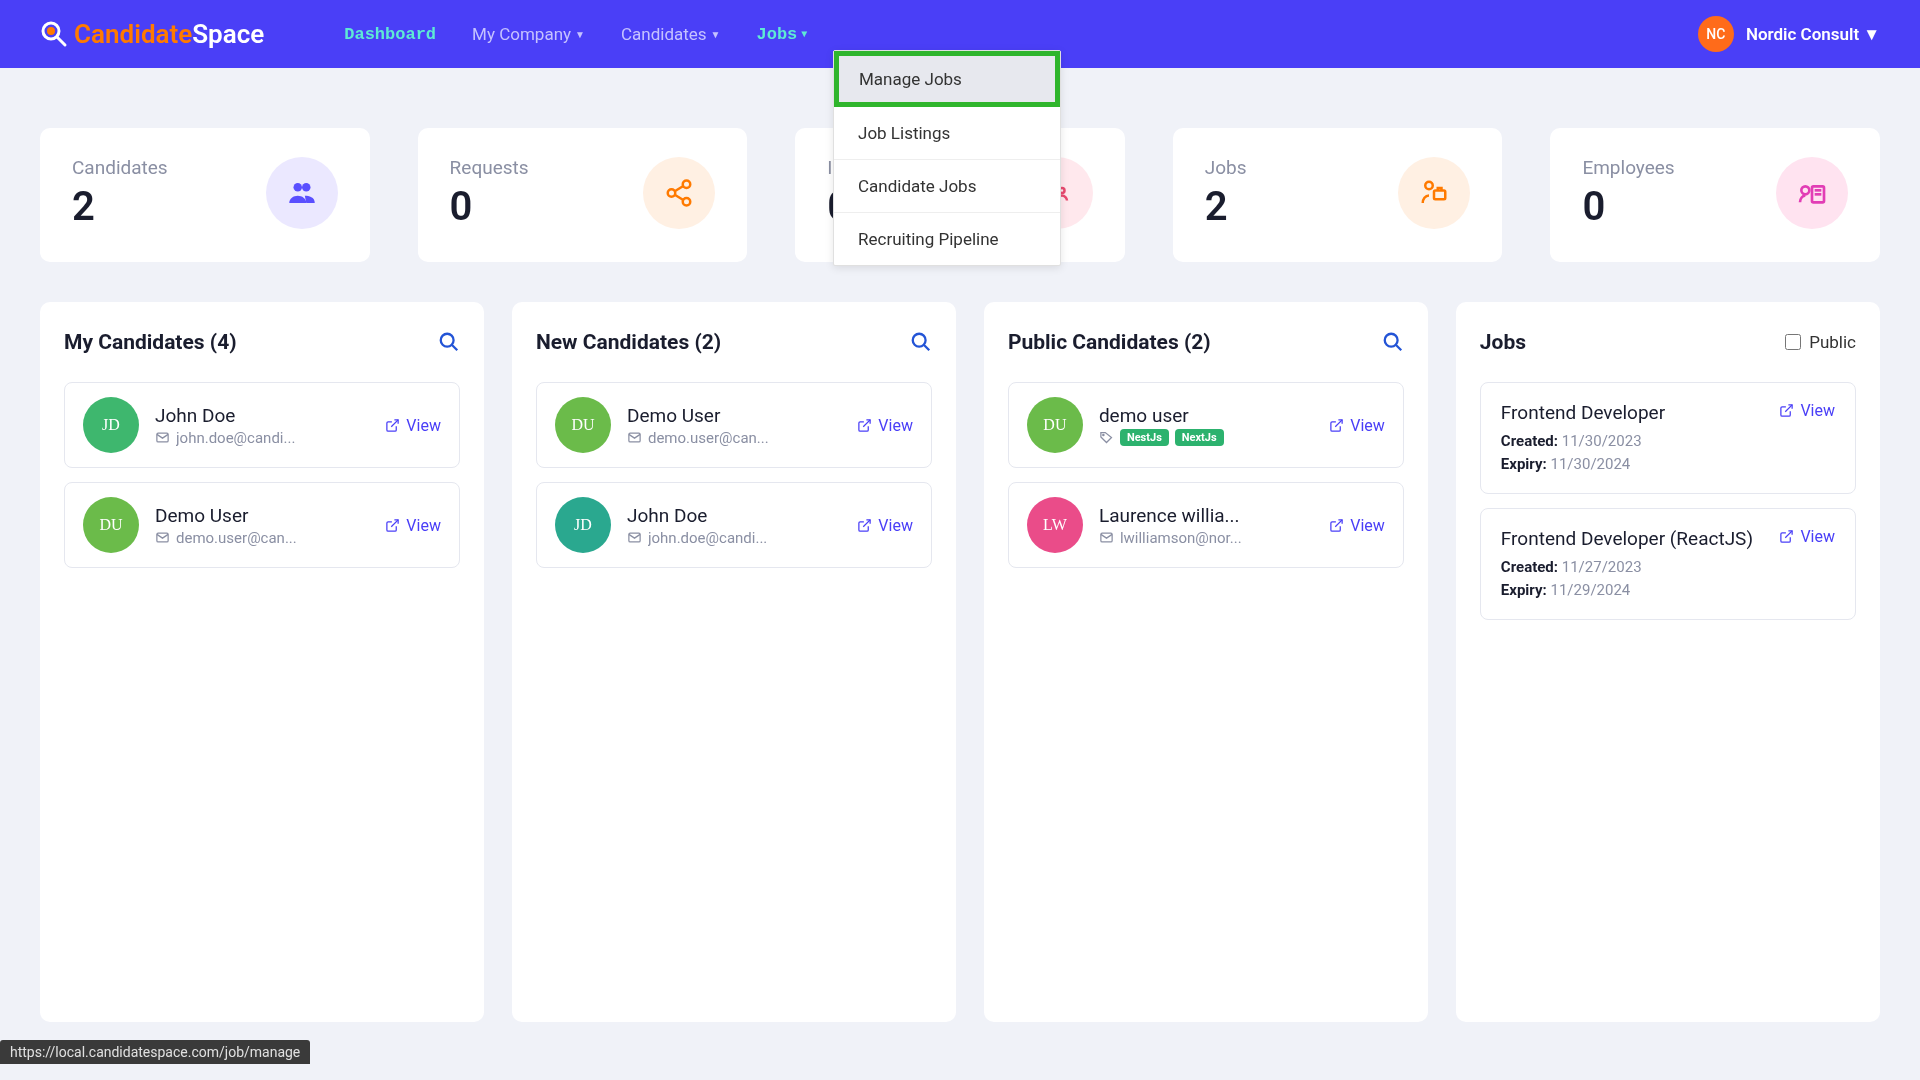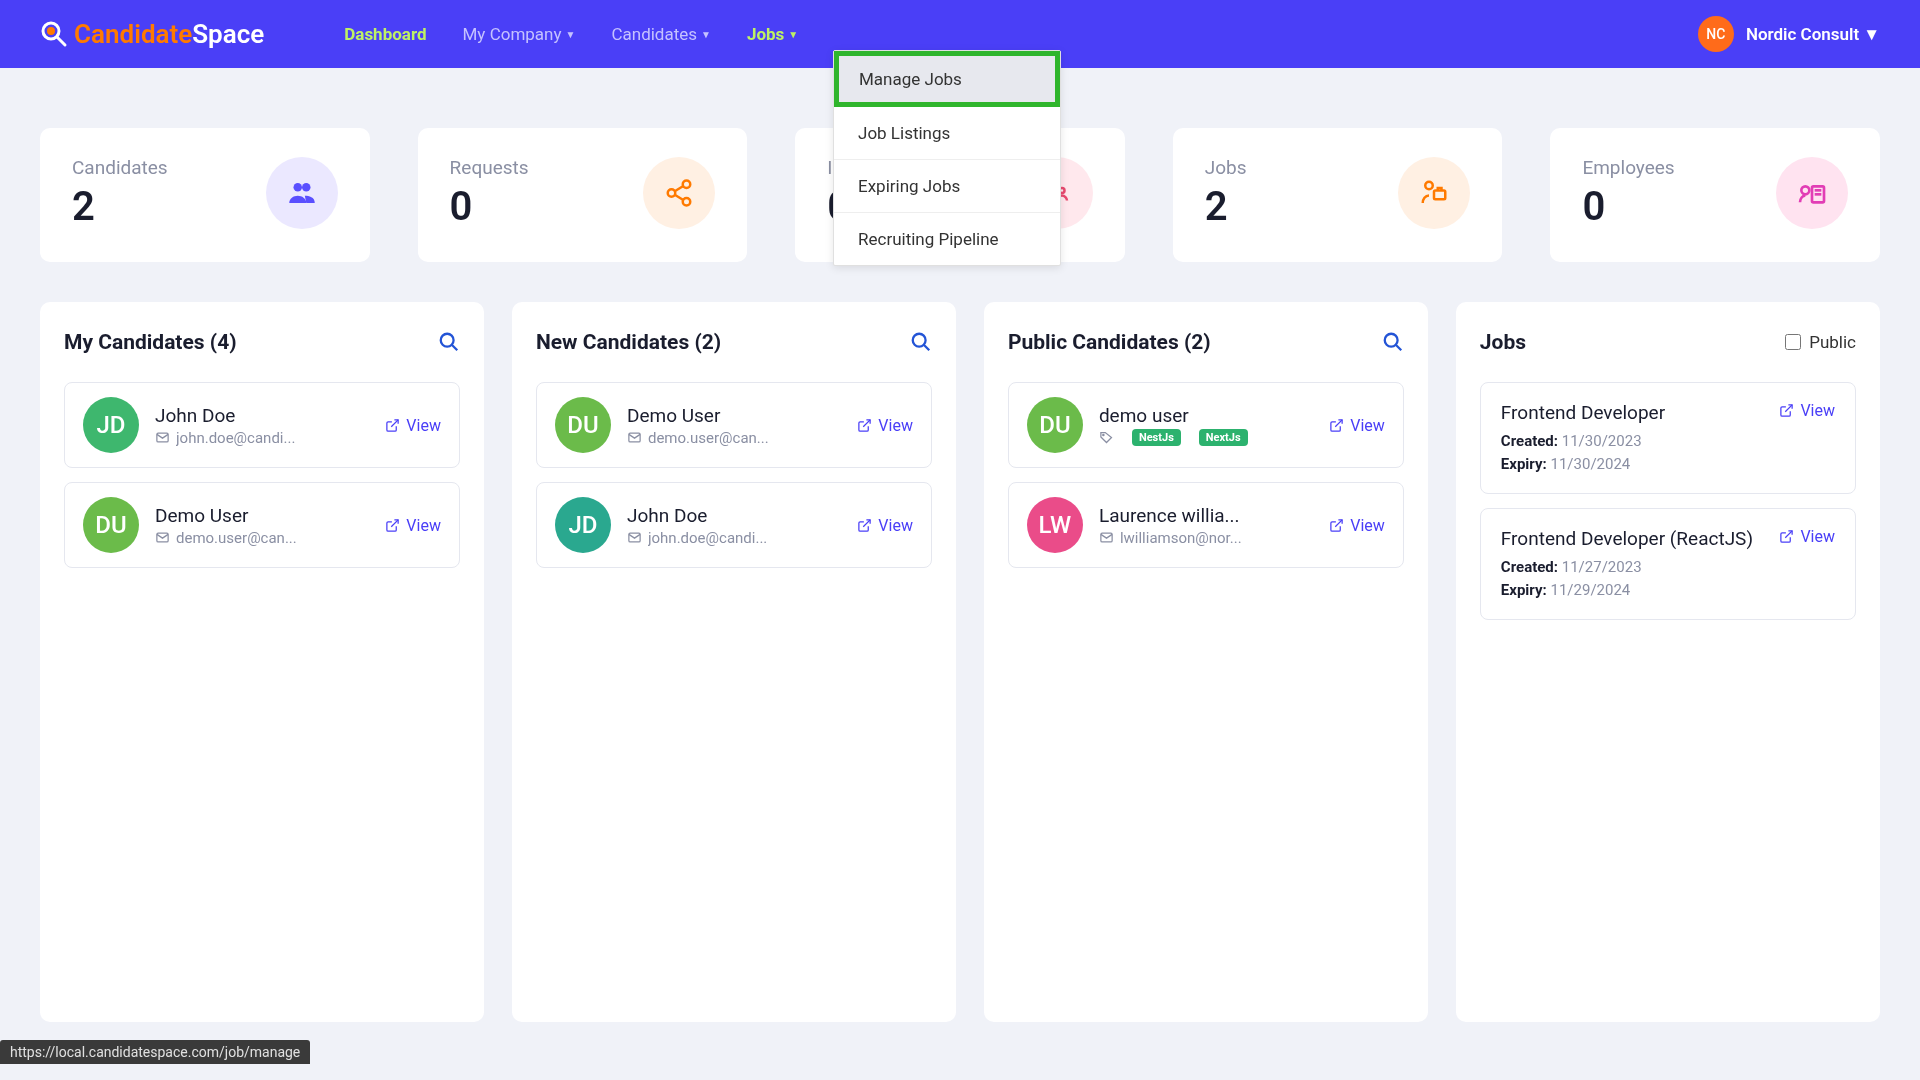--- a/index.html
+++ b/index.html
@@ -7,21 +7,21 @@
   
   
   .header { background: #4a3ff7; height: 68px; display: flex; align-items: center; padding: 0 40px; position: relative; }
   .logo { display: flex; align-items: center; gap: 6px; }
   .logo-icon { width: 28px; height: 28px; }
   .logo-text { font-size: 26px; font-weight: 600; }
   .logo-text .orange { color: #ff7a00; }
   .logo-text .white { color: #ffffff; }
   .nav { display: flex; align-items: center; margin-left: 80px; gap: 36px; }
   .nav-item { color: #c5c2ff; font-size: 17px; cursor: pointer; display: flex; align-items: center; gap: 4px; position: relative; }
-  .nav-item.active { color: #bef264; font-weight: 700; }
+  .nav-item.active { color: #5eead4; font-weight: 700; font-family: Liberation Mono, monospace; }
   .nav-item .caret { font-size: 10px; }
   .user-area { margin-left: auto; display: flex; align-items: center; gap: 12px; }
   .user-avatar { width: 36px; height: 36px; border-radius: 50%; background: #ff6b1a; color: #fff; display: flex; align-items: center; justify-content: center; font-size: 14px; font-weight: 500; }
   .user-name { color: #fff; font-size: 17px; font-weight: 600; display: flex; align-items: center; gap: 4px; }
   
   
   .dropdown { position: absolute; top: 50px; left: 833px; width: 228px; background: #fff; border: 1px solid #e0e0e0; border-radius: 2px; box-shadow: 0 2px 8px rgba(0,0,0,0.1); z-index: 100; }
   .dropdown-item { padding: 16px 24px; font-size: 17px; color: #333; border-bottom: 1px solid #eee; cursor: pointer; }
   .dropdown-item:last-child { border-bottom: none; }
   .dropdown-item.highlighted { background: #e7e8ee; border: 5px solid #2fb52c; padding: 13px 20px; }
@@ -44,30 +44,30 @@
   .panel { flex: 1; background: #fff; border-radius: 10px; padding: 28px 24px; min-height: 720px; }
   .panel.jobs-panel { flex: 0.95; }
   .panel-header { display: flex; align-items: center; justify-content: space-between; margin-bottom: 28px; }
   .panel-title { font-size: 21px; font-weight: 700; color: #1a1d2e; }
   .search-btn { color: #2354d6; cursor: pointer; }
   .public-check { display: flex; align-items: center; gap: 8px; font-size: 17px; color: #333; }
   .public-check input { width: 16px; height: 16px; }
   
   .card-list { display: flex; flex-direction: column; gap: 14px; }
   .person-card { border: 1px solid #e5e7ef; border-radius: 8px; padding: 14px 18px; display: flex; align-items: center; gap: 16px; }
-  .avatar-circle { width: 56px; height: 56px; border-radius: 50%; display: flex; align-items: center; justify-content: center; color: #fff; font-size: 24px; font-weight: 500; flex-shrink: 0; }
+  .avatar-circle { width: 56px; height: 56px; border-radius: 50%; display: flex; align-items: center; justify-content: center; color: #fff; font-size: 16px; font-weight: 500; flex-shrink: 0; font-family: Liberation Serif, serif; }
   .avatar-jd1 { background: #3eb76e; }
   .avatar-du { background: #6bbb4a; }
   .avatar-jd2 { background: #2aa88f; }
   .avatar-lw { background: #ea4c89; }
   .person-info { flex: 1; min-width: 0; }
   .person-name { font-size: 19px; color: #1a1d2e; margin-bottom: 2px; white-space: nowrap; overflow: hidden; text-overflow: ellipsis; }
   .person-email { font-size: 15px; color: #8a8fa3; display: flex; align-items: center; gap: 6px; white-space: nowrap; overflow: hidden; text-overflow: ellipsis; }
   .person-email span { overflow: hidden; text-overflow: ellipsis; }
-  .tags-row { display: flex; align-items: center; gap: 18px; margin-top: 2px; }
+  .tags-row { display: flex; align-items: center; gap: 6px; margin-top: 2px; }
   .tag-badge { background: #2cb26e; color: #fff; font-size: 11px; font-weight: 700; padding: 2px 7px; border-radius: 4px; }
   .view-link { color: #4a3ff7; font-size: 16px; display: flex; align-items: center; gap: 6px; cursor: pointer; flex-shrink: 0; }
   
   .job-card { border: 1px solid #e5e7ef; border-radius: 8px; padding: 18px 20px; display: flex; justify-content: space-between; align-items: flex-start; }
   .job-info { flex: 1; }
   .job-title { font-size: 19px; color: #1a1d2e; margin-bottom: 6px; }
   .job-meta { font-size: 15px; color: #8a8fa3; line-height: 1.5; }
   .job-meta strong { color: #1a1d2e; font-weight: 700; }
   
   
@@ -111,21 +111,21 @@
     <div class="user-name">
       <span>Nordic Consult</span>
       <span class="caret">▼</span>
     </div>
   </div>
 </div>
 
 <div class="dropdown">
   <div class="dropdown-item highlighted">Manage Jobs</div>
   <div class="dropdown-item">Job Listings</div>
-  <div class="dropdown-item">Expiring Jobs</div>
+  <div class="dropdown-item">Candidate Jobs</div>
   <div class="dropdown-item">Recruiting Pipeline</div>
 </div>
 
 <div class="stats-row">
   <div class="stat-card">
     <div class="stat-info">
       <div class="stat-label">Candidates</div>
       <div class="stat-value">2</div>
     </div>
     <div class="stat-icon-wrap icon-candidates-bg">

